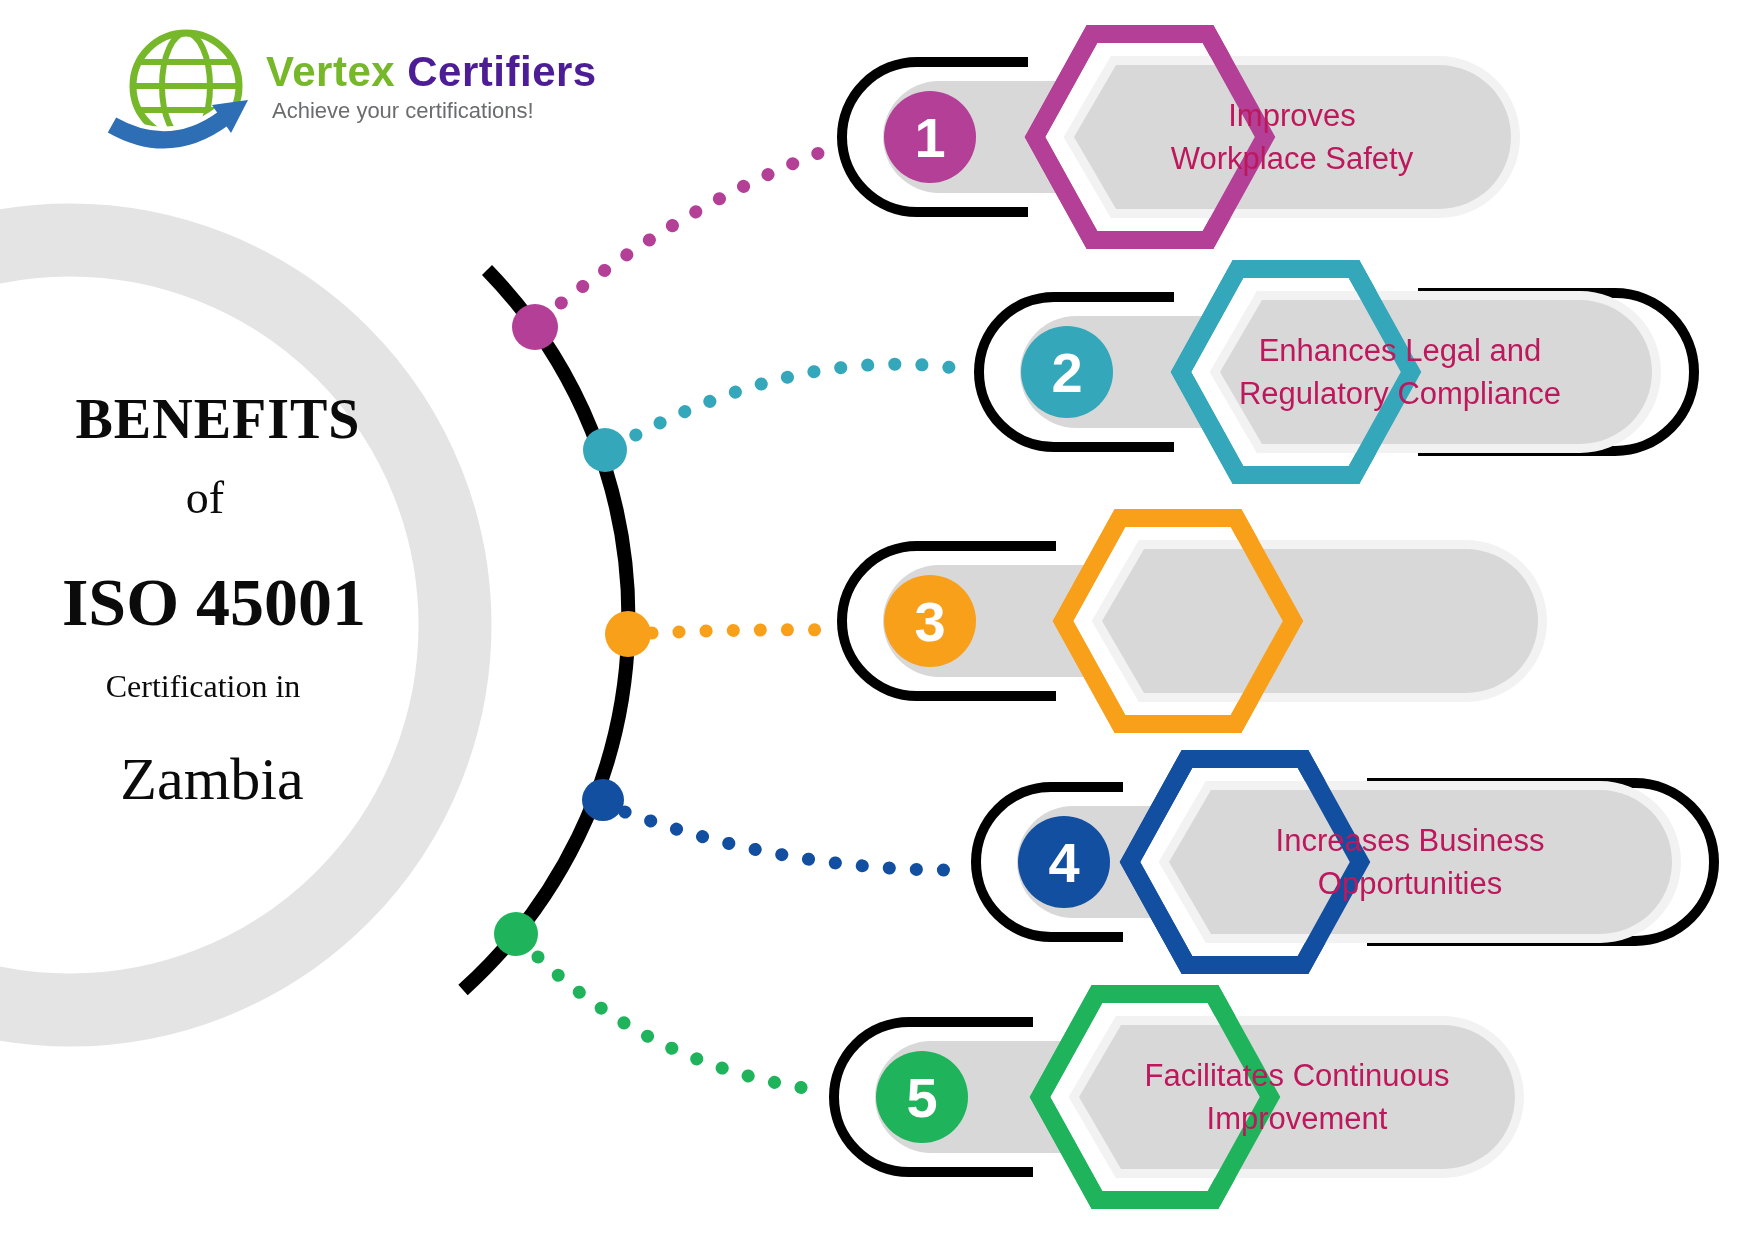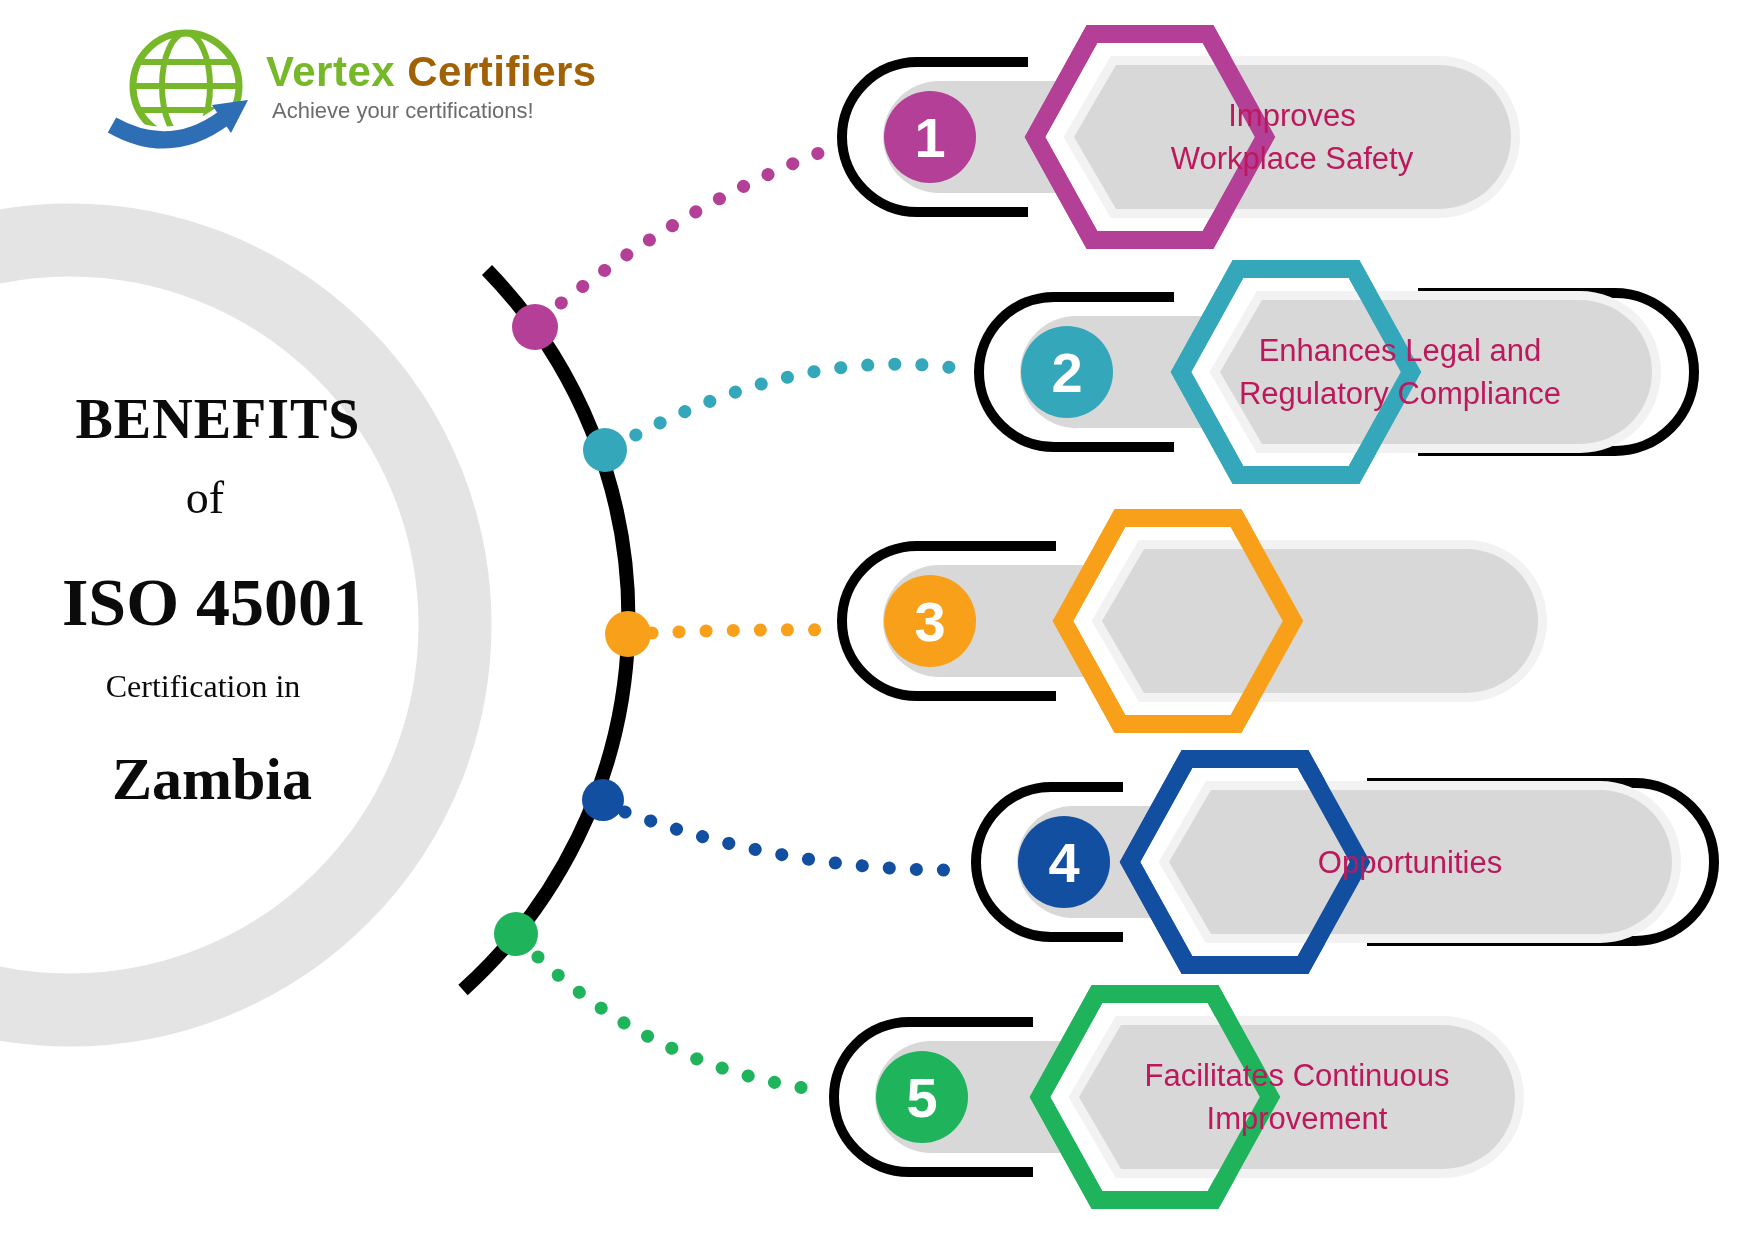--- a/index.html
+++ b/index.html
@@ -4,29 +4,29 @@
 <style>
   html,body{margin:0;padding:0;background:#ffffff;}
   .canvas{position:relative;width:1748px;height:1240px;background:#ffffff;overflow:hidden;
           font-family:"Liberation Sans",sans-serif;}
   .bg-svg{position:absolute;left:0;top:0;}
   .abs{position:absolute;}
   .ctr{transform:translate(-50%,-50%);}
   
   .brand{font-size:42px;font-weight:600;letter-spacing:0.5px;white-space:nowrap;}
   .brand .b1{color:#76b82a;}
-  .brand .b2{color:#a16207;}
+  .brand .b2{color:#4c1d95;}
   .tagline{font-size:22px;color:#6b6c6e;white-space:nowrap;}
   
   .t-serif{font-family:"Liberation Serif",serif;color:#0b0b0b;text-align:center;white-space:nowrap;}
   .t1{font-size:56px;font-weight:bold;letter-spacing:1px;margin-left:8px;}
   .t2{font-size:46px;}
   .t3{font-size:68px;font-weight:bold;}
   .t4{font-size:32px;}
-  .t5{font-size:60px;font-weight:bold;}
+  .t5{font-size:60px;font-weight:normal;}
   
   .benefit-label{font-size:31px;line-height:43px;color:#be185d;text-align:center;
                  font-weight:500;white-space:nowrap;}
   .num{color:#ffffff;font-size:56px;font-weight:bold;}
 </style>
 </head>
 <body>
 
 <div class="canvas">
 
@@ -132,20 +132,21 @@
 
   <div class="abs ctr benefit-label" style="left:1292px;top:137px;">
     <div>Improves</div>
     <div>Workplace Safety</div>
   </div>
   <div class="abs ctr benefit-label" style="left:1400px;top:372px;">
     <div>Enhances Legal and</div>
     <div>Regulatory Compliance</div>
   </div>
   <div class="abs ctr benefit-label" style="left:1410px;top:862px;">
+    <div>Increases Business</div>
     <div>Opportunities</div>
   </div>
   <div class="abs ctr benefit-label" style="left:1297px;top:1097px;">
     <div>Facilitates Continuous</div>
     <div>Improvement</div>
   </div>
 
 </div>
 
 </body></html>

